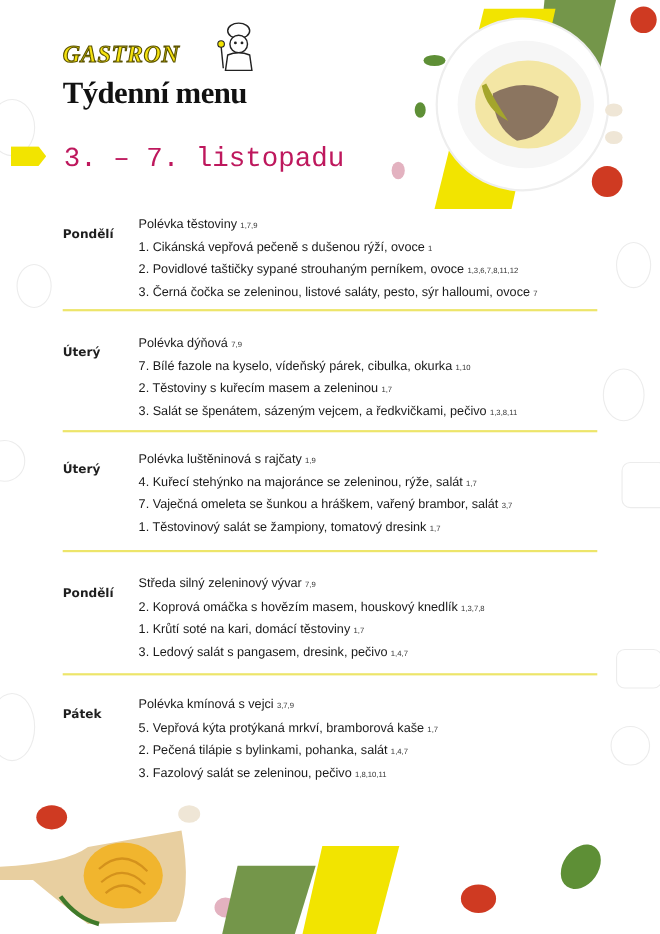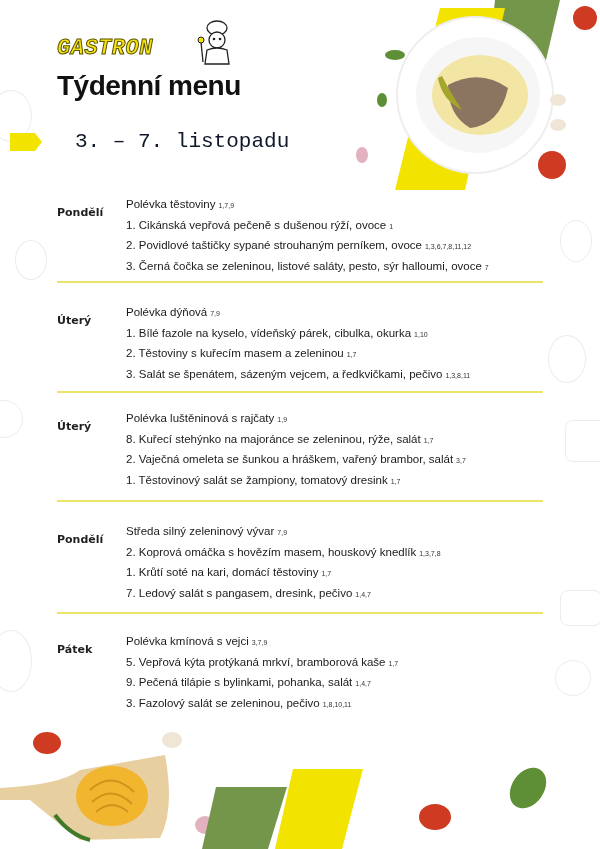--- a/index.html
+++ b/index.html
@@ -1,23 +1,23 @@
 <!DOCTYPE html>
 <html><head>
 <meta charset="utf-8">
 <style>
   html, body { margin: 0; padding: 0; }
   body { width: 600px; height: 849px; position: relative; overflow: hidden; background: #ffffff; font-family: "DejaVu Sans", sans-serif; color: #1a1a1a; }
   .doodle { position: absolute; border: 1.5px solid #ececec; border-radius: 50%; }
   .doodle.sq { border-radius: 8px; }
-  .logo { position: absolute; left: 57px; top: 36px; font-family: Liberation Mono, monospace; font-weight: bold; font-style: italic; font-size: 22px; letter-spacing: 0.5px; color: #f5e20e; -webkit-text-stroke: 1px #5a5200; }
+  .logo { position: absolute; left: 57px; top: 36px; font-family: Liberation Serif, serif; font-weight: bold; font-style: italic; font-size: 22px; letter-spacing: 0.5px; color: #f5e20e; -webkit-text-stroke: 1px #5a5200; }
   .chef { position: absolute; left: 195px; top: 20px; width: 42px; height: 48px; }
-  .title { position: absolute; left: 57px; top: 70px; font-family: Liberation Sans, sans-serif; font-weight: bold; font-size: 28px; color: #111; letter-spacing: -0.5px; }
+  .title { position: absolute; left: 57px; top: 70px; font-family: Liberation Serif, serif; font-weight: bold; font-size: 28px; color: #111; letter-spacing: -0.5px; }
   .date-arrow { position: absolute; left: 10px; top: 133px; width: 32px; height: 18px; background: #f2e400; clip-path: polygon(0 0, 78% 0, 100% 50%, 78% 100%, 0 100%); }
-  .date { position: absolute; left: 58px; top: 130px; font-family: "Liberation Mono", monospace; font-size: 21px; color: #0f172a; white-space: pre; margin-left: 17px; }
+  .date { position: absolute; left: 58px; top: 130px; font-family: "Liberation Mono", monospace; font-size: 25px; color: #be185d; white-space: pre; }
   .hero { position: absolute; left: 330px; top: 0; width: 270px; height: 200px; }
   .day { position: absolute; left: 57px; width: 486px; }
   .day-name { position: absolute; left: 0; top: 12px; font-family: "DejaVu Sans", sans-serif; font-weight: bold; font-size: 11px; color: #1f1f1f; }
   .lines { position: absolute; left: 69px; top: 1px; font-family: "Liberation Sans", sans-serif; font-size: 11.5px; line-height: 18.5px; color: #1a1a1a; white-space: nowrap; }
   .lines .soup { margin-left: 0; }
   .lines .item { display: block; }
   .alg { font-size: 7px; margin-left: 3px; color: #333; }
   .sep { position: absolute; left: 57px; width: 486px; height: 2px; background: #ede56a; }
   .footer-art { position: absolute; left: 0; top: 700px; width: 600px; height: 149px; }
 </style>
@@ -75,55 +75,55 @@
     <span class="item"><span>2. Povidlové taštičky sypané strouhaným perníkem, ovoce</span><span class="alg">1,3,6,7,8,11,12</span></span>
     <span class="item"><span>3. Černá čočka se zeleninou, listové saláty, pesto, sýr halloumi, ovoce</span><span class="alg">7</span></span>
   </div>
 </div>
 <div class="sep" style="top:281px;"></div>
 
 <div class="day" style="top:302px;">
   <div class="day-name">Úterý</div>
   <div class="lines">
     <span class="item"><span>Polévka dýňová</span><span class="alg">7,9</span></span>
-    <span class="item"><span>1. Bílé fazole na kyselo, vídeňský párek, cibulka, okurka</span><span class="alg">1,10</span></span>
+    <span class="item"><span>7. Bílé fazole na kyselo, vídeňský párek, cibulka, okurka</span><span class="alg">1,10</span></span>
     <span class="item"><span>2. Těstoviny s kuřecím masem a zeleninou</span><span class="alg">1,7</span></span>
     <span class="item"><span>3. Salát se špenátem, sázeným vejcem, a ředkvičkami, pečivo</span><span class="alg">1,3,8,11</span></span>
   </div>
 </div>
 <div class="sep" style="top:391px;"></div>
 
 <div class="day" style="top:408px;">
   <div class="day-name">Úterý</div>
   <div class="lines">
     <span class="item"><span>Polévka luštěninová s rajčaty</span><span class="alg">1,9</span></span>
-    <span class="item"><span>8. Kuřecí stehýnko na majoránce se zeleninou, rýže, salát</span><span class="alg">1,7</span></span>
-    <span class="item"><span>2. Vaječná omeleta se šunkou a hráškem, vařený brambor, salát</span><span class="alg">3,7</span></span>
+    <span class="item"><span>4. Kuřecí stehýnko na majoránce se zeleninou, rýže, salát</span><span class="alg">1,7</span></span>
+    <span class="item"><span>7. Vaječná omeleta se šunkou a hráškem, vařený brambor, salát</span><span class="alg">3,7</span></span>
     <span class="item"><span>1. Těstovinový salát se žampiony, tomatový dresink</span><span class="alg">1,7</span></span>
   </div>
 </div>
 <div class="sep" style="top:500px;"></div>
 
 <div class="day" style="top:521px;">
   <div class="day-name">Pondělí</div>
   <div class="lines">
     <span class="item"><span>Středa silný zeleninový vývar</span><span class="alg">7,9</span></span>
     <span class="item"><span>2.  Koprová omáčka s hovězím masem, houskový knedlík</span><span class="alg">1,3,7,8</span></span>
     <span class="item"><span>1. Krůtí soté na kari, domácí těstoviny</span><span class="alg">1,7</span></span>
-    <span class="item"><span>7. Ledový salát s pangasem, dresink, pečivo</span><span class="alg">1,4,7</span></span>
+    <span class="item"><span>3. Ledový salát s pangasem, dresink, pečivo</span><span class="alg">1,4,7</span></span>
   </div>
 </div>
 <div class="sep" style="top:612px;"></div>
 
 <div class="day" style="top:631px;">
   <div class="day-name">Pátek</div>
   <div class="lines">
     <span class="item"><span>Polévka kmínová s vejci</span><span class="alg">3,7,9</span></span>
     <span class="item"><span>5. Vepřová kýta protýkaná mrkví, bramborová kaše</span><span class="alg">1,7</span></span>
-    <span class="item"><span>9. Pečená tilápie s bylinkami, pohanka, salát</span><span class="alg">1,4,7</span></span>
+    <span class="item"><span>2. Pečená tilápie s bylinkami, pohanka, salát</span><span class="alg">1,4,7</span></span>
     <span class="item"><span>3. Fazolový salát se zeleninou, pečivo</span><span class="alg">1,8,10,11</span></span>
   </div>
 </div>
 
 <svg class="footer-art" viewBox="0 0 600 149">
   <path d="M0 88 Q60 85 80 70 L165 55 Q175 110 160 138 L80 140 Q60 125 30 100 L0 100 Z" fill="#e8cfa0"></path>
   <ellipse cx="112" cy="96" rx="36" ry="30" fill="#f1b52e"></ellipse>
   <path d="M90 90 Q112 70 134 92 M92 102 Q112 84 132 104 M96 112 Q112 98 128 112" stroke="#d4921c" stroke-width="2" fill="none"></path>
   <ellipse cx="47" cy="43" rx="14" ry="11" fill="#cf3a22"></ellipse>
   <ellipse cx="172" cy="40" rx="10" ry="8" fill="#efe6d6"></ellipse>

